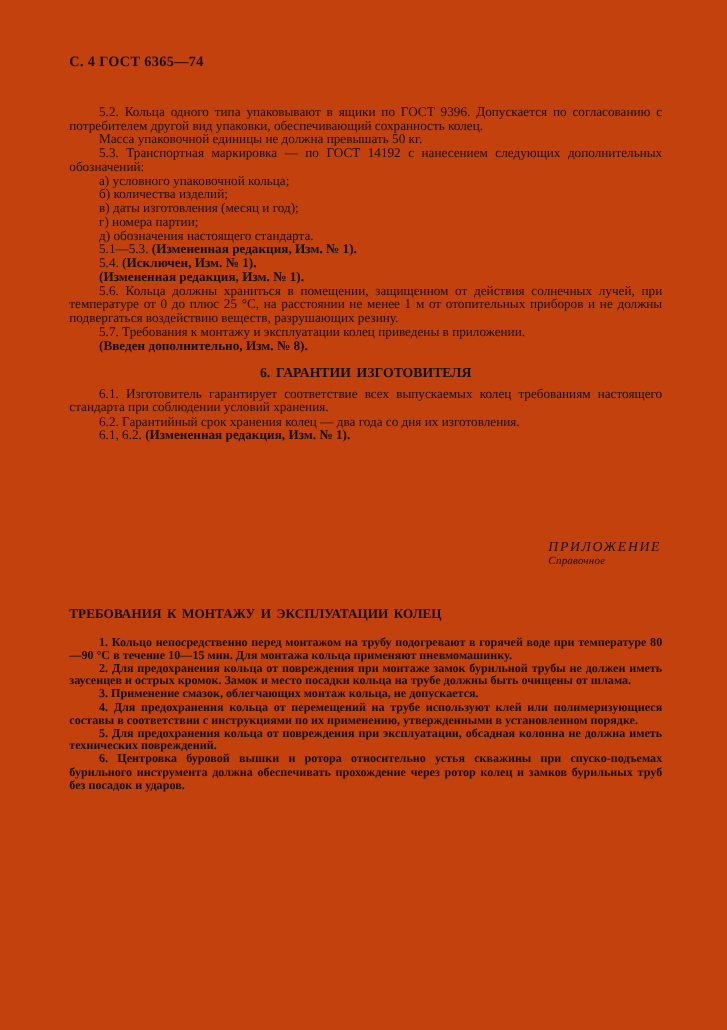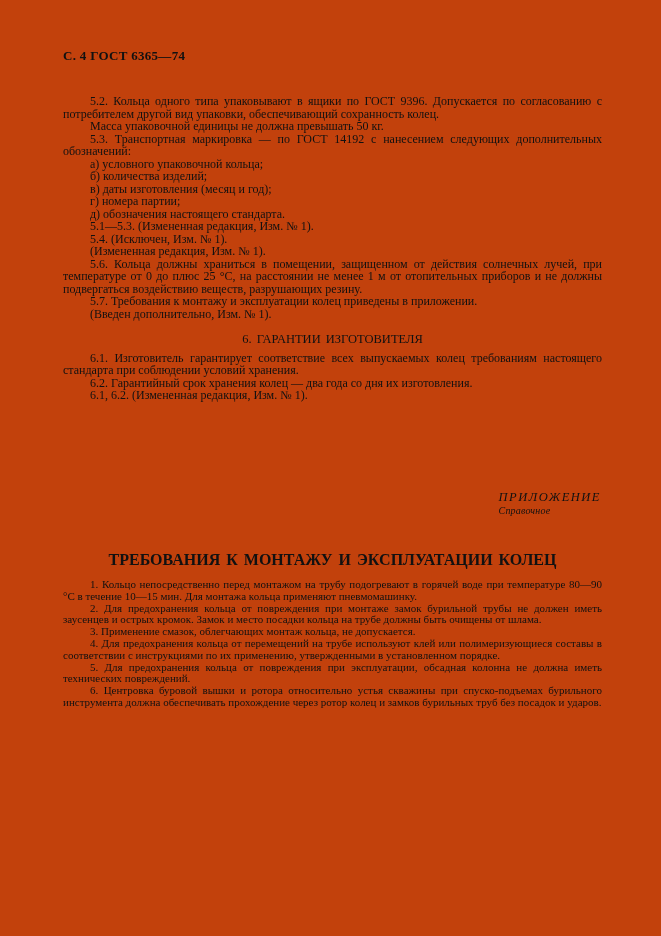--- a/index.html
+++ b/index.html
@@ -29,24 +29,24 @@
   .main-block {
     position: absolute;
     left: 63px;
     width: 539px;
     top: 95px;
     font-size: 12px;
     line-height: 12.5px;
     text-align: justify;
   }
   .main-block p { text-indent: 27px; }
-  .bold { font-weight: normal; }
+  .bold { font-weight: bold; }
   .sec-heading {
     text-align: center;
-    font-weight: normal;
+    font-weight: bold;
     font-size: 12.5px;
     word-spacing: 2px;
     margin-top: 13px;
     margin-bottom: 6px;
     text-indent: 0 !important;
   }
   .appendix-label {
     position: absolute;
     right: 60px;
     top: 491px;
@@ -55,35 +55,34 @@
     line-height: 13px;
     text-align: left;
   }
   .appendix-label .label-main { letter-spacing: 1.5px; display: block; text-align: center; }
   .appendix-label .label-sub { font-size: 10px; letter-spacing: 0.2px; display: block; }
   .app-heading {
     position: absolute;
     left: 63px;
     width: 539px;
     top: 551px;
-    text-align: center;
     font-weight: bold;
-    font-size: 16px;
+    font-size: 12px;
     word-spacing: 2px;
   }
   .app-block {
     position: absolute;
     left: 63px;
     width: 539px;
     top: 579px;
     font-size: 11px;
     line-height: 11.8px;
     text-align: justify;
   }
-  .app-block p { text-indent: 27px; }
+  .app-block p { text-indent: 27px; font-weight: bold; }
 </style>
 </head>
 <body>
 
 <div class="page">
 
   <div class="doc-header">С. 4 ГОСТ 6365—74</div>
 
   <div class="main-block">
     <p>5.2. Кольца одного типа упаковывают в ящики по ГОСТ 9396. Допускается по согласованию с потребителем другой вид упаковки, обеспечивающий сохранность колец.</p>
@@ -92,21 +91,21 @@
     <p>а) условного упаковочной кольца;</p>
     <p>б) количества изделий;</p>
     <p>в) даты изготовления (месяц и год);</p>
     <p>г) номера партии;</p>
     <p>д) обозначения настоящего стандарта.</p>
     <p><span>5.1—5.3. </span><span class="bold">(Измененная редакция, Изм. № 1).</span></p>
     <p><span>5.4. </span><span class="bold">(Исключен, Изм. № 1).</span></p>
     <p class="bold">(Измененная редакция, Изм. № 1).</p>
     <p>5.6. Кольца должны храниться в помещении, защищенном от действия солнечных лучей, при температуре от 0 до плюс 25 °С, на расстоянии не менее 1 м от отопительных приборов и не должны подвергаться воздействию веществ, разрушающих резину.</p>
     <p>5.7. Требования к монтажу и эксплуатации колец приведены в приложении.</p>
-    <p class="bold">(Введен дополнительно, Изм. № 1).</p>
+    <p class="bold">(Введен дополнительно, Изм. № 8).</p>
 
     <p class="sec-heading">6. ГАРАНТИИ ИЗГОТОВИТЕЛЯ</p>
     <p>6.1. Изготовитель гарантирует соответствие всех выпускаемых колец требованиям настоящего стандарта при соблюдении условий хранения.</p>
     <p>6.2. Гарантийный срок хранения колец — два года со дня их изготовления.</p>
     <p><span>6.1, 6.2. </span><span class="bold">(Измененная редакция, Изм. № 1).</span></p>
   </div>
 
   <div class="appendix-label">
     <span class="label-main">ПРИЛОЖЕНИЕ</span>
     <span class="label-sub">Справочное</span>

